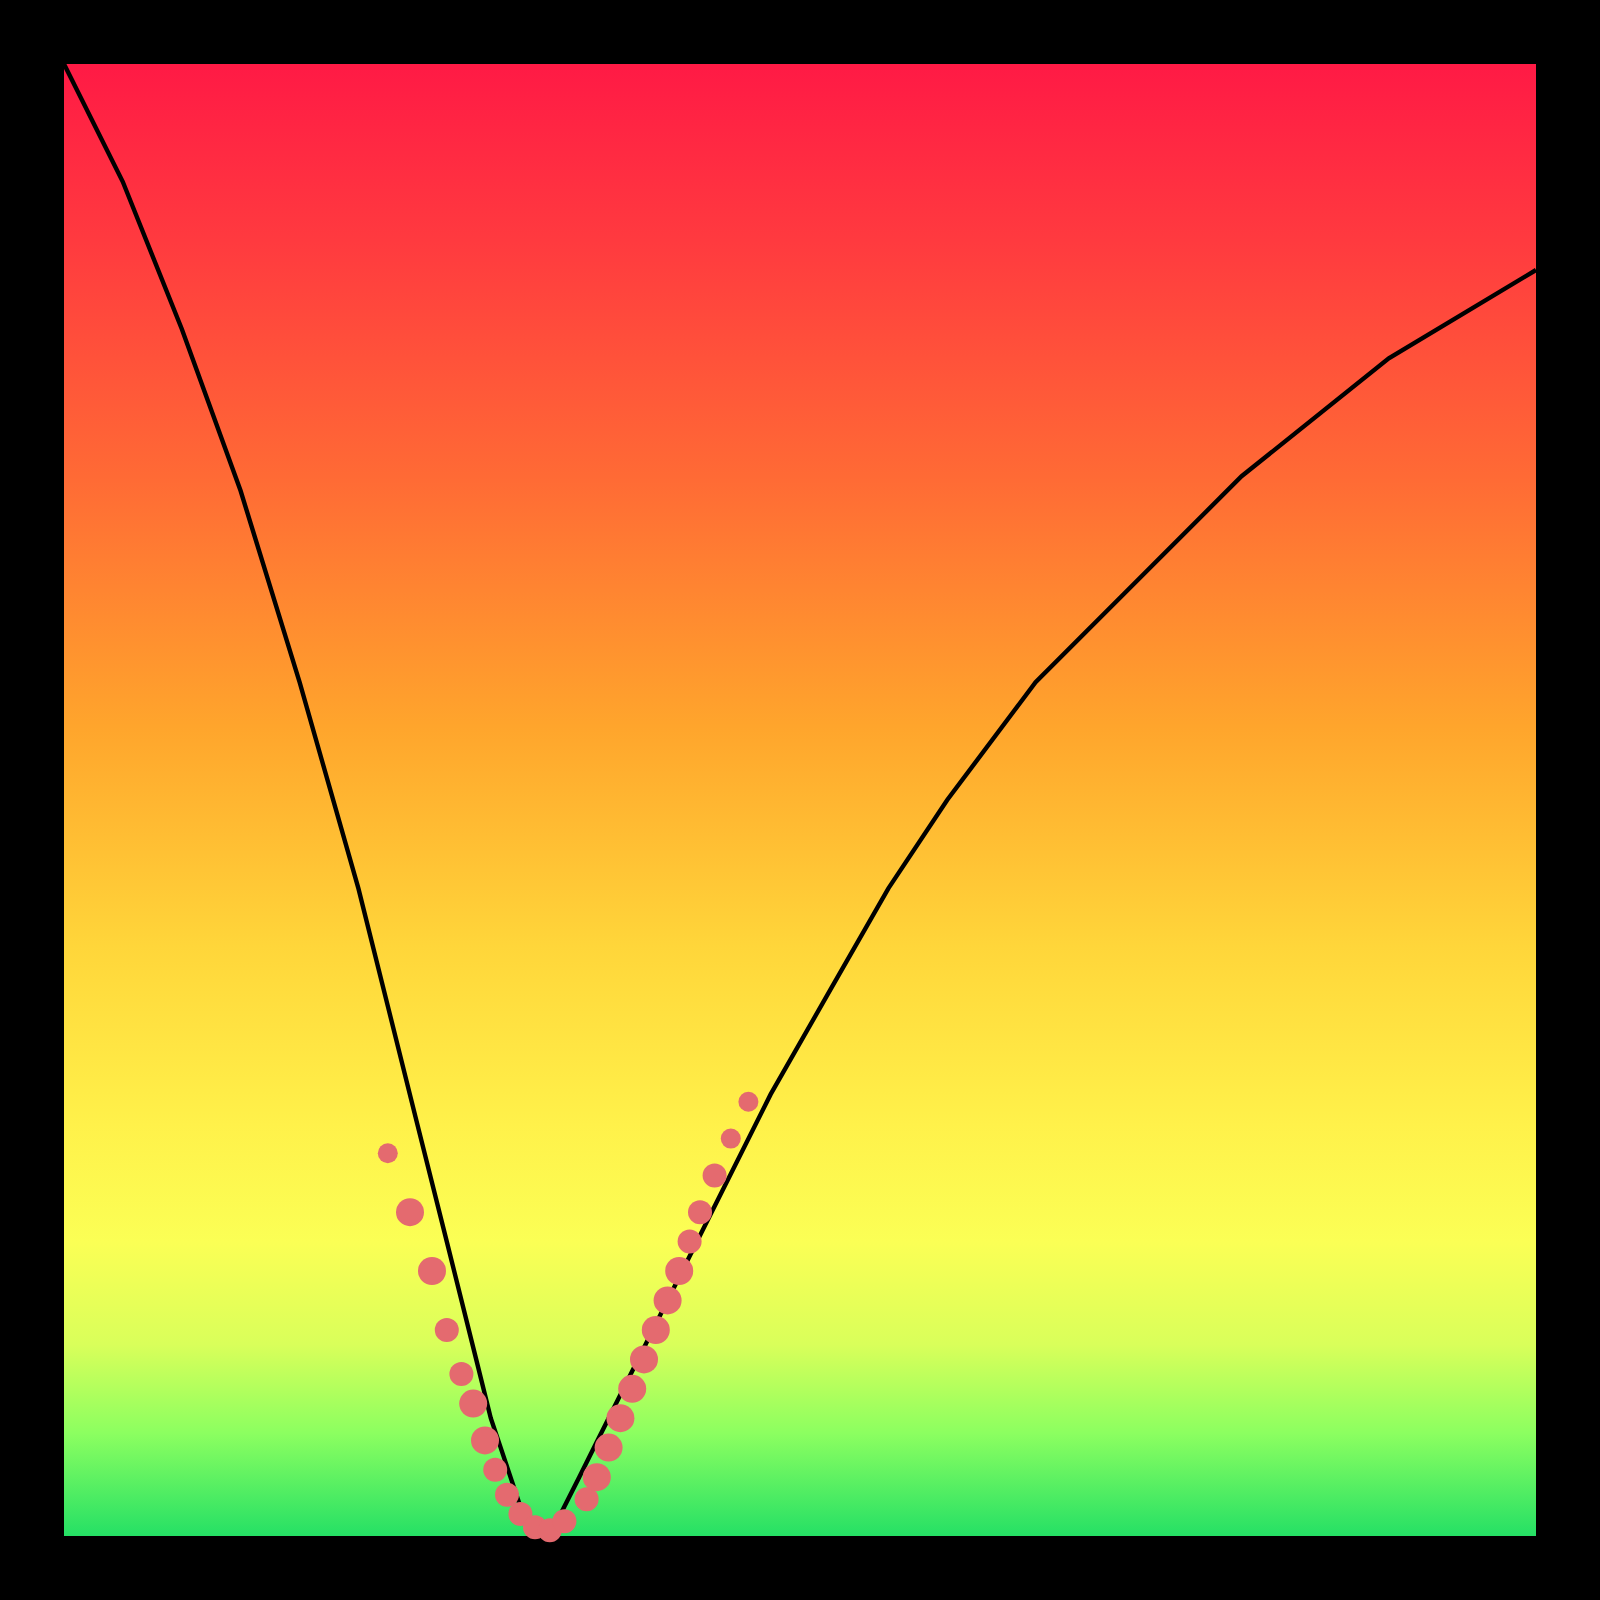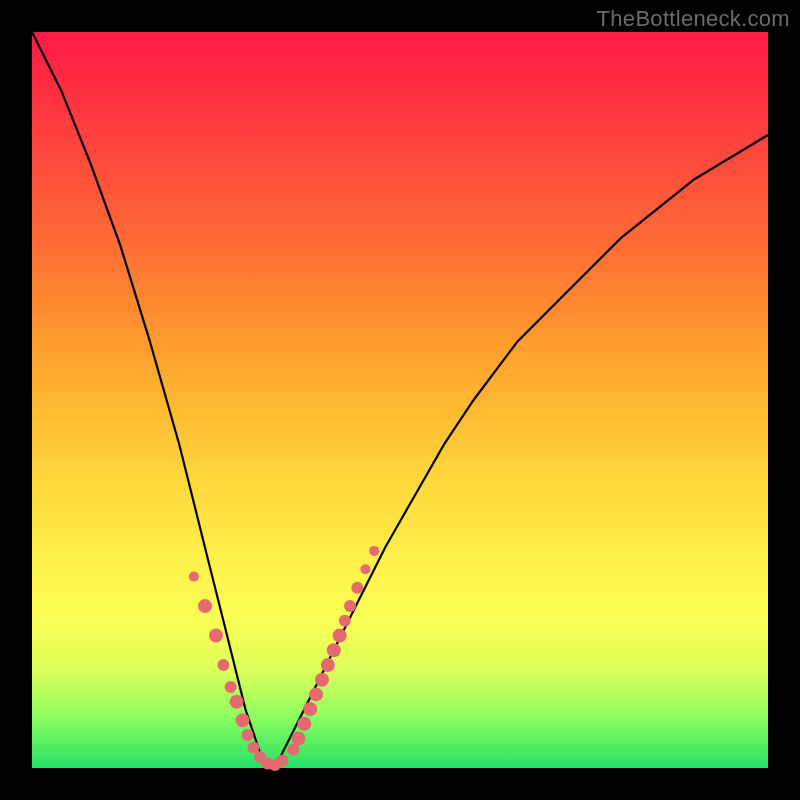--- a/index.html
+++ b/index.html
@@ -101,14 +101,13 @@
           <circle cx="301.8" cy="618.2" r="7" class="dot"></circle>
           <circle cx="307.6" cy="603.5" r="7" class="dot"></circle>
           <circle cx="312.8" cy="588.8" r="6" class="dot"></circle>
           <circle cx="318.0" cy="574.1" r="6" class="dot"></circle>
           <circle cx="325.3" cy="555.7" r="6" class="dot"></circle>
           <circle cx="333.4" cy="537.3" r="5" class="dot"></circle>
           <circle cx="342.2" cy="518.9" r="5" class="dot"></circle>
         </g>
     </svg>
   </div>
-  <div class="watermark">TheBottleneck.com</div>
 </div>
 
 </body></html>

